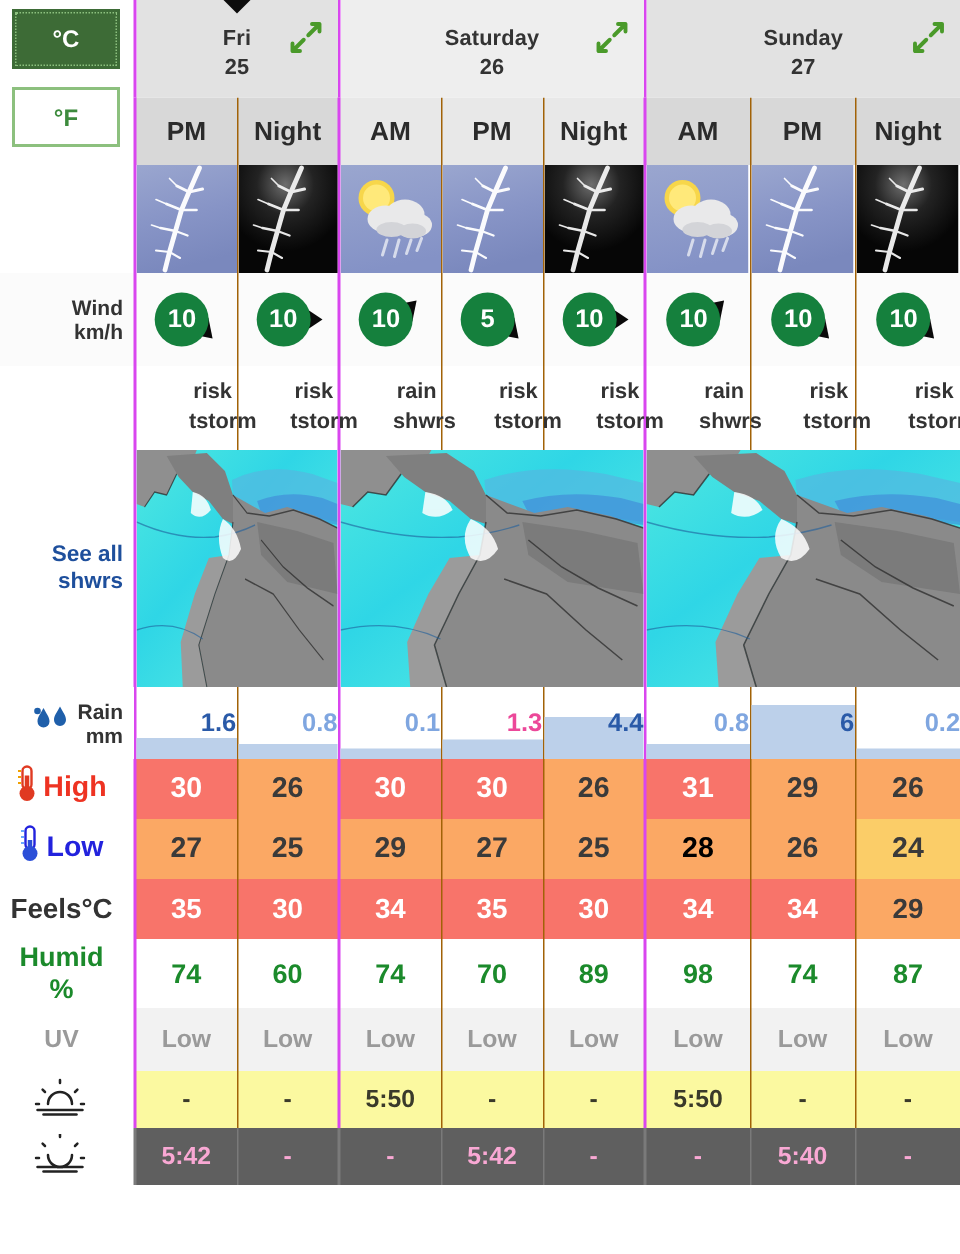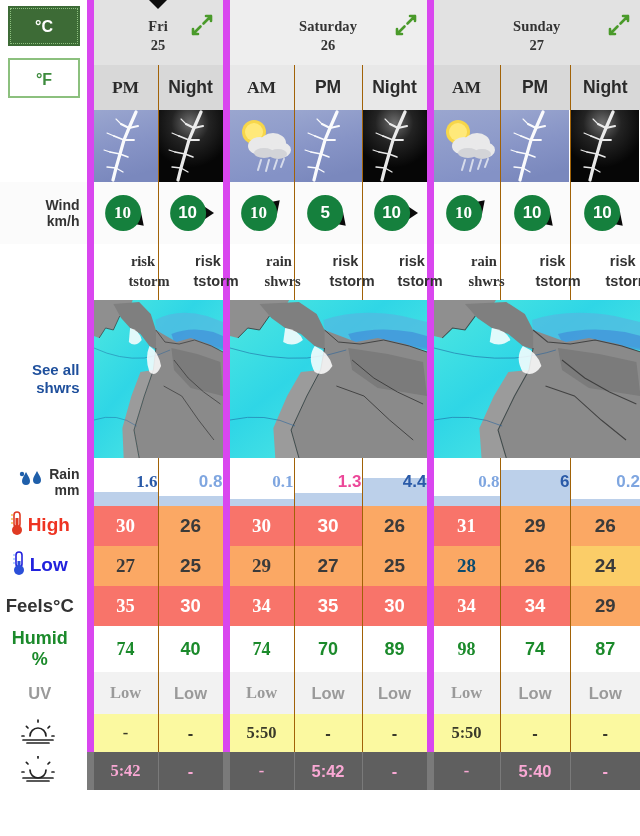--- a/index.html
+++ b/index.html
@@ -15,21 +15,21 @@
 
   
   .lab{
     width:90px;background:#ffffff;text-align:right;
     padding-right:7px !important;box-sizing:border-box;
     font-size:14px;font-weight:bold;color:#333;line-height:1.15;
   }
   .lab .l2{display:block;}
 
   
-  .daysep{border-left:7px solid #d946ef;font-family:Liberation Serif, serif;}
+  .daysep{border-left:2px solid #d946ef;}
   .gridline{border-left:1px solid #a16207;}
 
   
   .dayhead{height:58px;position:relative;box-sizing:border-box;}
   .dayhead.alt{background:#e2e2e2;}
   .dayhead.lite{background:#eeeeee;}
   .dayname{
     text-align:center;font-size:14.5px;font-weight:bold;color:#333;
     line-height:1.3;padding-top:6px;letter-spacing:.1px;
   }
@@ -677,39 +677,39 @@
                 <rect x="5.5" y="10" width="3" height="8" fill="#2b4fd8"></rect>
                 <g stroke="#6aa8ff" stroke-width="1.2">
                   <path d="M1 4h2M1 8h2M1 12h2"></path>
                 </g>
               </svg></span><span style="color:#2222dd">Low</span></td>
           <td class="daysep" style="background:#fba864;color:#3a3a3a">27</td>
           <td class="gridline" style="background:#fba864;color:#3a3a3a">25</td>
           <td class="daysep" style="background:#fba864;color:#3a3a3a">29</td>
           <td class="gridline" style="background:#fba864;color:#3a3a3a">27</td>
           <td class="gridline" style="background:#fba864;color:#3a3a3a">25</td>
-          <td class="daysep" style="background:#fba864;color:#0c4a6e">28</td>
+          <td class="daysep" style="background:#fba864;color:#000000">28</td>
           <td class="gridline" style="background:#fba864;color:#3a3a3a">26</td>
           <td class="gridline" style="background:#fbcd68;color:#3a3a3a">24</td>
         </tr>
         <tr class="trow feels">
           <td class="lab tlab"><span>Feels°C</span></td>
           <td class="daysep" style="background:#f8746a;color:#ffffff">35</td>
           <td class="gridline" style="background:#f8746a;color:#ffffff">30</td>
           <td class="daysep" style="background:#f8746a;color:#ffffff">34</td>
           <td class="gridline" style="background:#f8746a;color:#ffffff">35</td>
           <td class="gridline" style="background:#f8746a;color:#ffffff">30</td>
           <td class="daysep" style="background:#f8746a;color:#ffffff">34</td>
           <td class="gridline" style="background:#f8746a;color:#ffffff">34</td>
           <td class="gridline" style="background:#fba864;color:#3a3a3a">29</td>
         </tr>
         <tr class="humrow">
           <td class="lab humlab"><span>Humid</span><span class="l2">%</span></td>
           <td class="daysep">74</td>
-          <td class="gridline">40</td>
+          <td class="gridline">60</td>
           <td class="daysep">74</td>
           <td class="gridline">70</td>
           <td class="gridline">89</td>
           <td class="daysep">98</td>
           <td class="gridline">74</td>
           <td class="gridline">87</td>
         </tr>
         <tr class="uvrow">
           <td class="lab uvlab">UV</td>
           <td class="daysep">Low</td>

